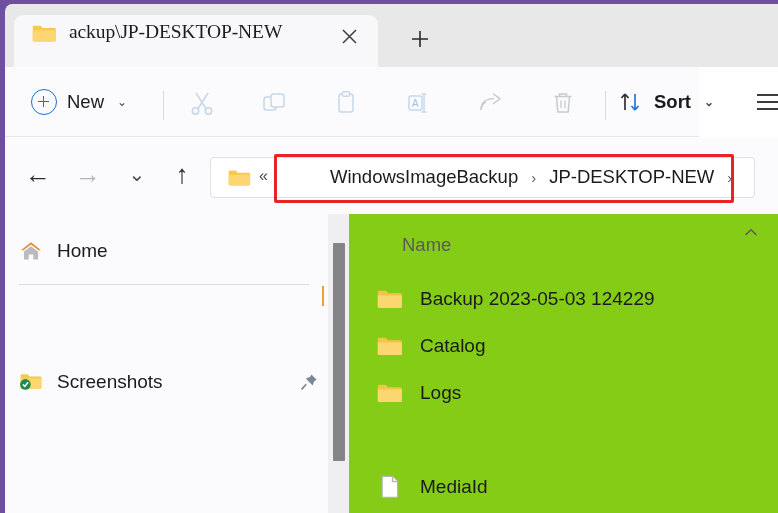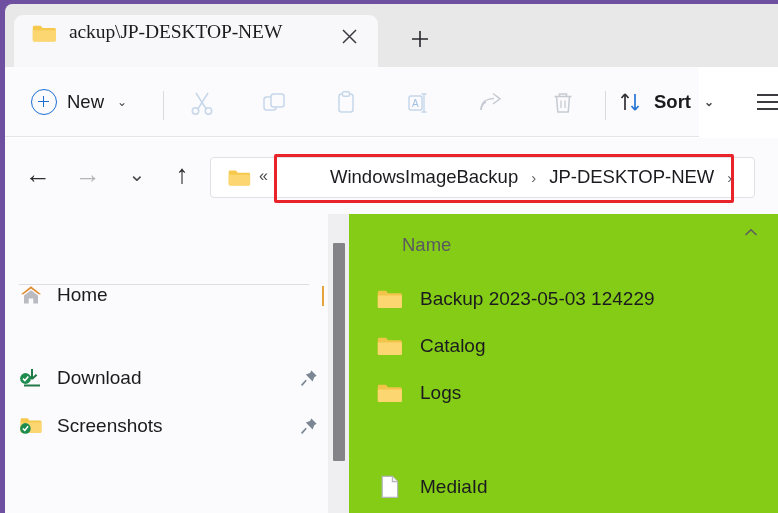--- a/index.html
+++ b/index.html
@@ -180,21 +180,20 @@
   .sidebar {
     position: absolute; left: 5px; top: 214px;
     width: 323px; height: 299px;
     background: #fbfafc;
   }
   .side-item {
     position: absolute; left: 14px;
     width: 300px; height: 38px;
     display: flex; align-items: center; gap: 14px;
     border-radius: 4px;
-    margin-top: 44px;
   }
   .side-label { font-size: 19px; color: #1b1b1f; }
   .side-div {
     position: absolute; left: 14px; top: 70px;
     width: 290px; height: 1px; background: #dfdde2;
   }
   .pin {
     position: absolute; right: 0px; top: 9px;
     width: 20px; height: 20px;
   }
@@ -374,33 +373,20 @@
     <div class="side-item" style="top:18px">
       <svg width="24" height="24" viewBox="0 0 24 24">
         <path d="M12 3.2 L22 11.2 L19.6 11.2 L12 5.4 L4.4 11.2 L2 11.2 Z" fill="#e08a2e"></path>
         <path d="M12 7.2 L19 12.6 V20.6 H14.3 V15.4 H9.7 V20.6 H5 V12.6 Z" fill="#b9bbc0"></path>
       </svg>
       <span class="side-label">Home</span>
     </div>
 
     <div class="side-div"></div>
 
-    <div class="side-item" style="top:101px">
-      <svg width="24" height="24" viewBox="0 0 24 24">
-        <path d="M13 3 V13 M13 13 L8.5 8.8 M13 13 L17.6 8.8" stroke="#1e7a46" stroke-width="2" fill="none"></path>
-        <path d="M5 19.5 H21" stroke="#1e7a46" stroke-width="2"></path>
-        <circle cx="6.5" cy="12.5" r="5.4" fill="#1e8c4e"></circle>
-        <path d="M4 12.6 L5.9 14.6 L9.3 10.4" stroke="#ffffff" stroke-width="1.6" fill="none"></path>
-      </svg>
-      <span class="side-label">Download</span>
-      <svg class="pin" viewBox="0 0 20 20">
-        <path d="M12.4 2.6 L17.6 7.8 L15.2 9.2 L13.6 13.4 L6.8 6.6 L11 5 Z" fill="#7b8794"></path>
-        <path d="M7.2 12.2 L2.6 17.4" stroke="#7b8794" stroke-width="1.7"></path>
-      </svg>
-    </div>
 
     <div class="side-item" style="top:149px">
       <svg width="24" height="24" viewBox="0 0 24 24">
         <path d="M1.6 5.6 C1.6 4.8 2.3 4.2 3.1 4.2 H8.6 L10.5 6.4 H21 C21.8 6.4 22.4 7.0 22.4 7.8 V17.6 C22.4 18.4 21.8 19.0 21 19.0 H3.1 C2.3 19.0 1.6 18.4 1.6 17.6 Z" fill="#f6c84c"></path>
         <path d="M1.6 8.4 H22.4 V17.6 C22.4 18.4 21.8 19.0 21 19.0 H3.1 C2.3 19.0 1.6 18.4 1.6 17.6 Z" fill="#fcd670"></path>
         <circle cx="6.4" cy="14.4" r="5.3" fill="#1e8c4e"></circle>
         <path d="M3.9 14.5 L5.8 16.4 L9.1 12.3" stroke="#ffffff" stroke-width="1.6" fill="none"></path>
       </svg>
       <span class="side-label">Screenshots</span>
       <svg class="pin" viewBox="0 0 20 20">

